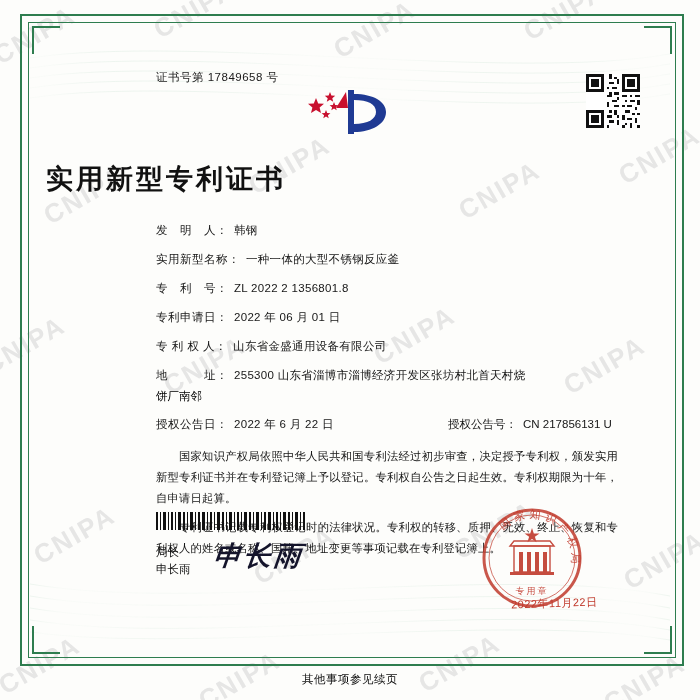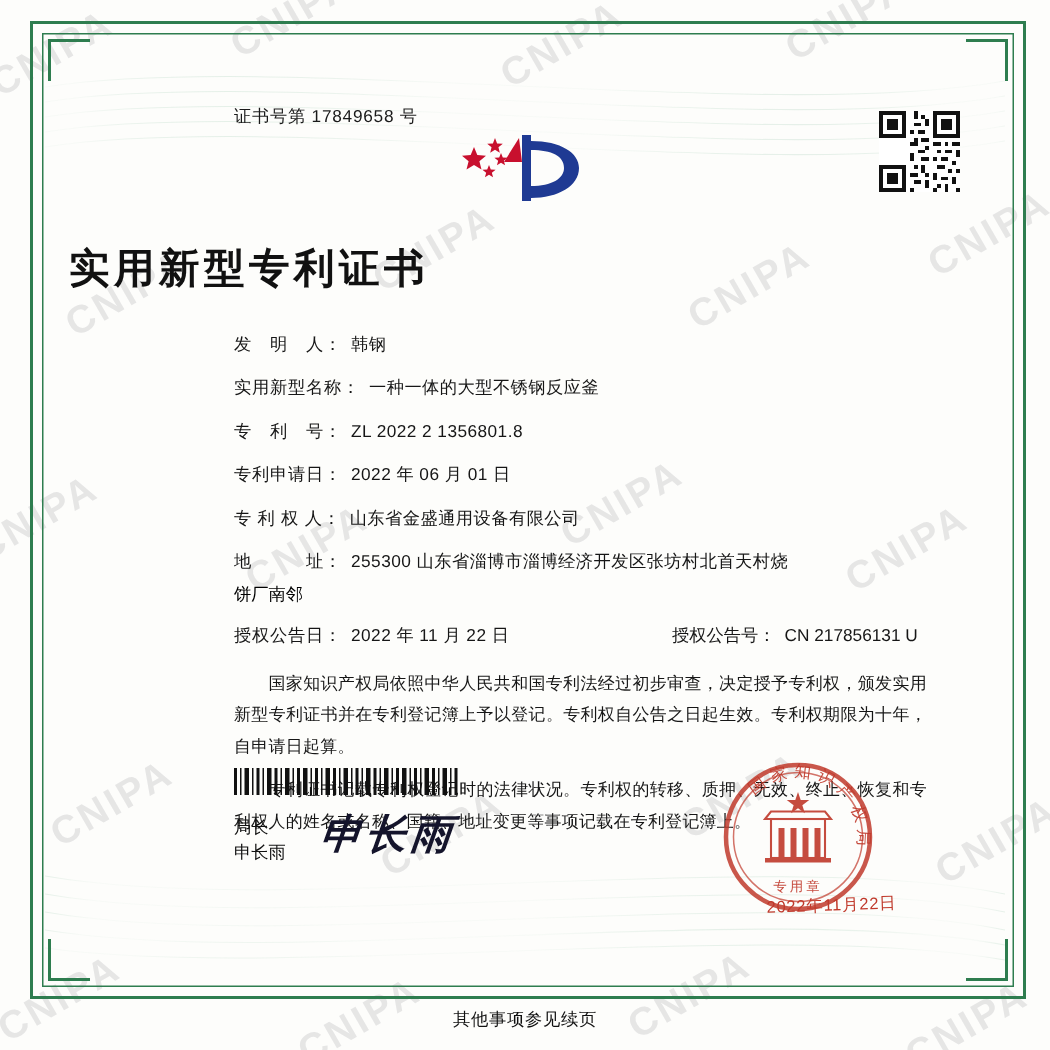--- a/index.html
+++ b/index.html
@@ -419,21 +419,21 @@
         <span class="label">地　　　址：</span>
         <span class="value">255300 山东省淄博市淄博经济开发区张坊村北首天村烧</span>
       </div>
     </div>
 
     <div class="addr-cont">饼厂南邻</div>
 
     <div class="fields" style="margin-top:0;">
       <div class="row two">
         <span class="label">授权公告日：</span>
-        <span class="value">2022 年 11 月 22 日</span>
+        <span class="value">2022 年 6 月 22 日</span>
         <span class="label2">授权公告号：</span>
         <span class="value2">CN 217856131 U</span>
       </div>
     </div>
 
     <div class="para">国家知识产权局依照中华人民共和国专利法经过初步审查，决定授予专利权，颁发实用新型专利证书并在专利登记簿上予以登记。专利权自公告之日起生效。专利权期限为十年，自申请日起算。</div>
     <div class="para">专利证书记载专利权登记时的法律状况。专利权的转移、质押、无效、终止、恢复和专利权人的姓名或名称、国籍、地址变更等事项记载在专利登记簿上。</div>
 
     <svg class="barcode" viewBox="0 0 150 18" preserveAspectRatio="none">
       <g fill="#111">

